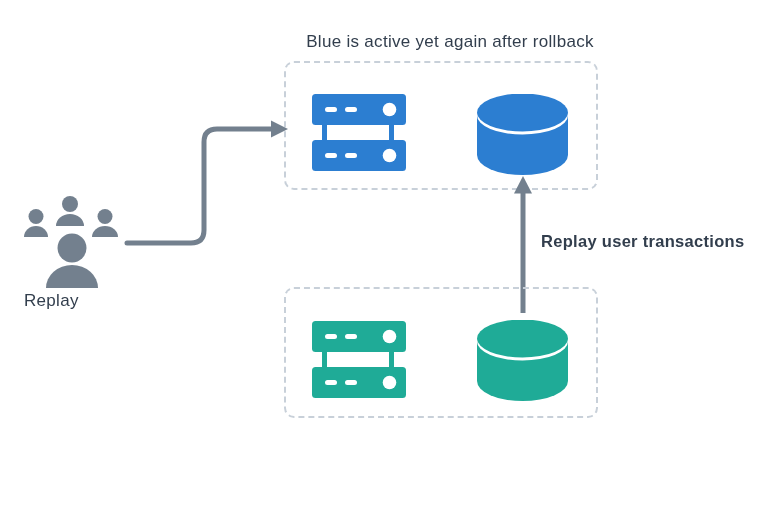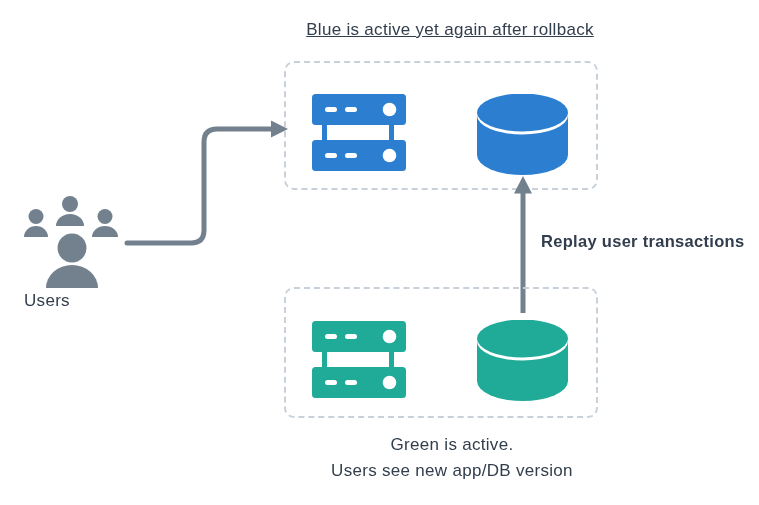--- a/index.html
+++ b/index.html
@@ -26,21 +26,21 @@
   .icon-gray { color:var(--gray); }
   .arrow-layer { pointer-events:none; left:0; top:0; }
   .side-label { font-size:16.5px; font-weight:700; letter-spacing:0.3px; color:var(--text); white-space:nowrap; }
   .users-label { font-size:17px; font-weight:500; letter-spacing:0.3px; color:var(--text); }
 </style>
 </head>
 <body>
 
 <div class="stage">
 
-  <div class="abs caption" style="left:250px; top:17px; width:400px;text-decoration:underline;">Blue is active yet again after rollback</div>
+  <div class="abs caption" style="left:250px; top:29px; width:400px;">Blue is active yet again after rollback</div>
 
   <div class="abs env-box" style="left:284px; top:61px; width:314px; height:129px;"></div>
 
   <svg class="abs icon-blue" style="left:312px; top:94px;" width="94" height="77" viewBox="0 0 94 77">
     <rect x="10" y="28" width="5" height="22" fill="currentColor"></rect>
     <rect x="77" y="28" width="5" height="22" fill="currentColor"></rect>
     <rect x="0" y="0" width="94" height="31" rx="3.5" fill="currentColor"></rect>
     <rect x="0" y="46" width="94" height="31" rx="3.5" fill="currentColor"></rect>
     <rect x="13" y="13" width="12" height="5" rx="2.5" fill="#fff"></rect>
     <rect x="33" y="13" width="12" height="5" rx="2.5" fill="#fff"></rect>
@@ -60,21 +60,21 @@
     <circle cx="14" cy="23.5" r="7.5" fill="currentColor"></circle>
     <path d="M2,44 a12,11 0 0 1 24,0 z" fill="currentColor"></path>
     <circle cx="83" cy="23.5" r="7.5" fill="currentColor"></circle>
     <path d="M70,44 a13,11 0 0 1 26,0 z" fill="currentColor"></path>
     <circle cx="48" cy="11" r="8" fill="currentColor"></circle>
     <path d="M34,33 a14,12 0 0 1 28,0 z" fill="currentColor"></path>
     <circle cx="50" cy="55" r="14.5" fill="currentColor"></circle>
     <path d="M24,95 a26,23 0 0 1 52,0 z" fill="currentColor"></path>
   </svg>
 
-  <div class="abs users-label" style="left:24px; top:291px;">Users</div>
+  <div class="abs users-label" style="left:24px; top:291px;">Replay</div>
 
   <svg class="abs arrow-layer icon-gray" width="759" height="505" viewBox="0 0 759 505">
     <path d="M127,243 H191 Q204,243 204,230 V142 Q204,129 217,129 H271" fill="none" stroke="currentColor" stroke-width="5" stroke-linecap="round"></path>
     <polygon points="271,120.5 288,129 271,137.5" fill="currentColor"></polygon>
     <path d="M523,313 V192" fill="none" stroke="currentColor" stroke-width="5" stroke-linecap="butt"></path>
     <polygon points="514,193.5 532,193.5 523,176" fill="currentColor"></polygon>
   </svg>
 
   <div class="abs side-label" style="left:541px; top:232px;">Replay user transactions</div>
 
@@ -92,18 +92,14 @@
     <rect x="33" y="59" width="12" height="5" rx="2.5" fill="#fff"></rect>
     <circle cx="77.5" cy="61.5" r="6.8" fill="#fff"></circle>
   </svg>
 
   <svg class="abs icon-green" style="left:477px; top:320px;" width="91" height="81" viewBox="0 0 91 81">
     <path d="M0,19 v42 a45.5,20 0 0 0 91,0 v-42 z" fill="currentColor"></path>
     <ellipse cx="45.5" cy="21.5" rx="45.5" ry="19" fill="#fff"></ellipse>
     <ellipse cx="45.5" cy="18.5" rx="45.5" ry="19" fill="currentColor"></ellipse>
   </svg>
 
-  <div class="abs caption" style="left:282px; top:432px; width:340px;">
-    <div>Green is active.</div>
-    <div>Users see new app/DB version</div>
-  </div>
 
 </div>
 
 </body></html>

